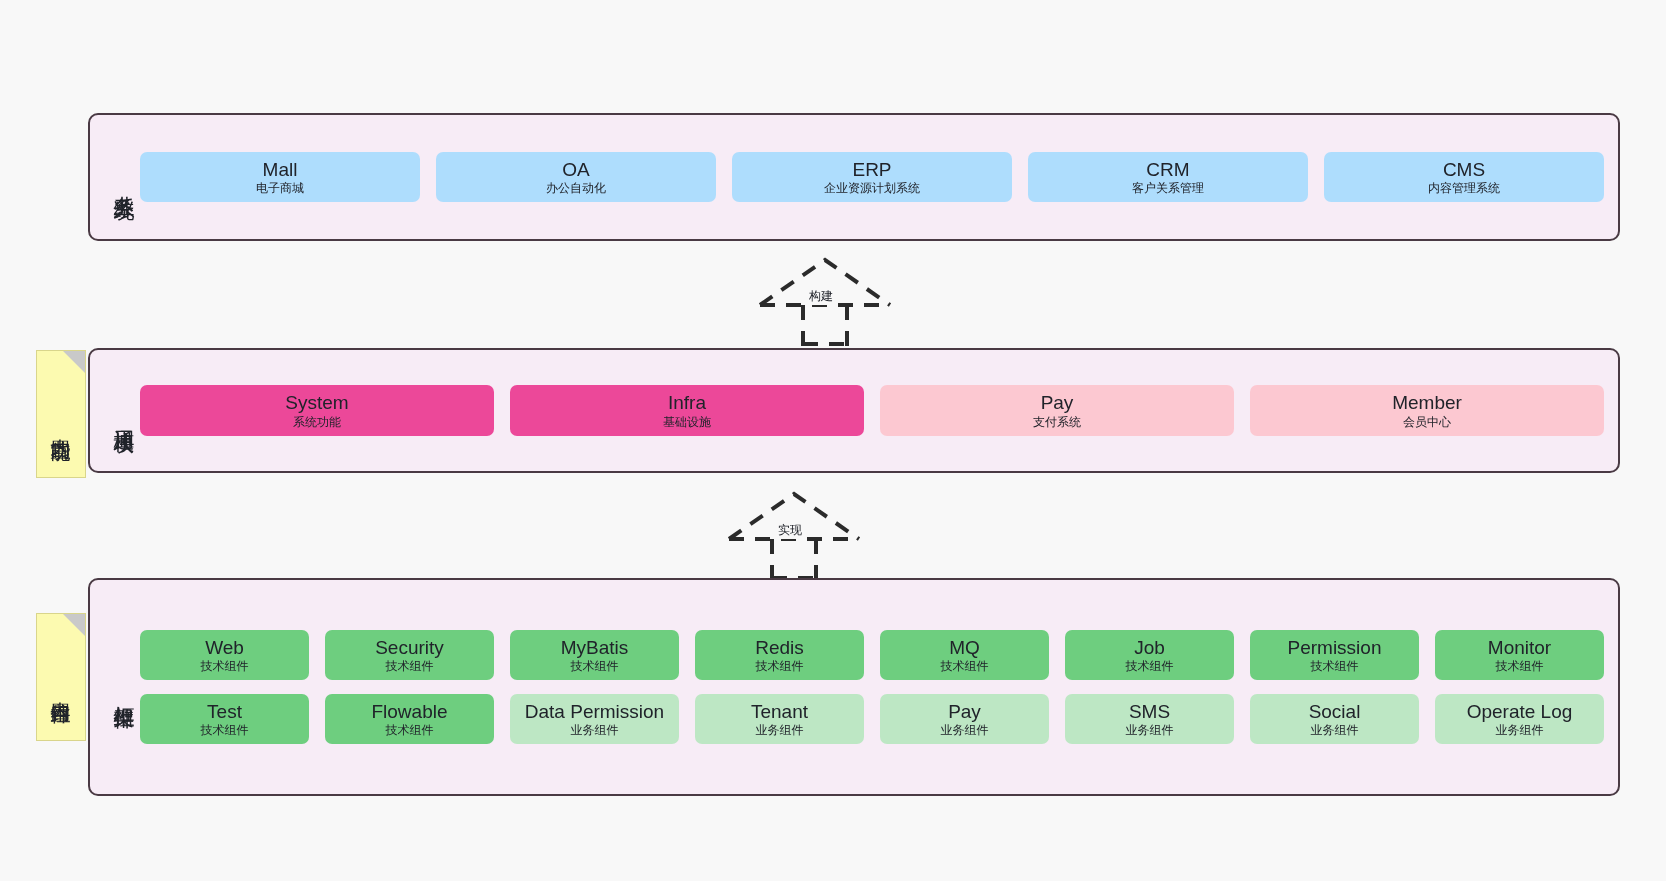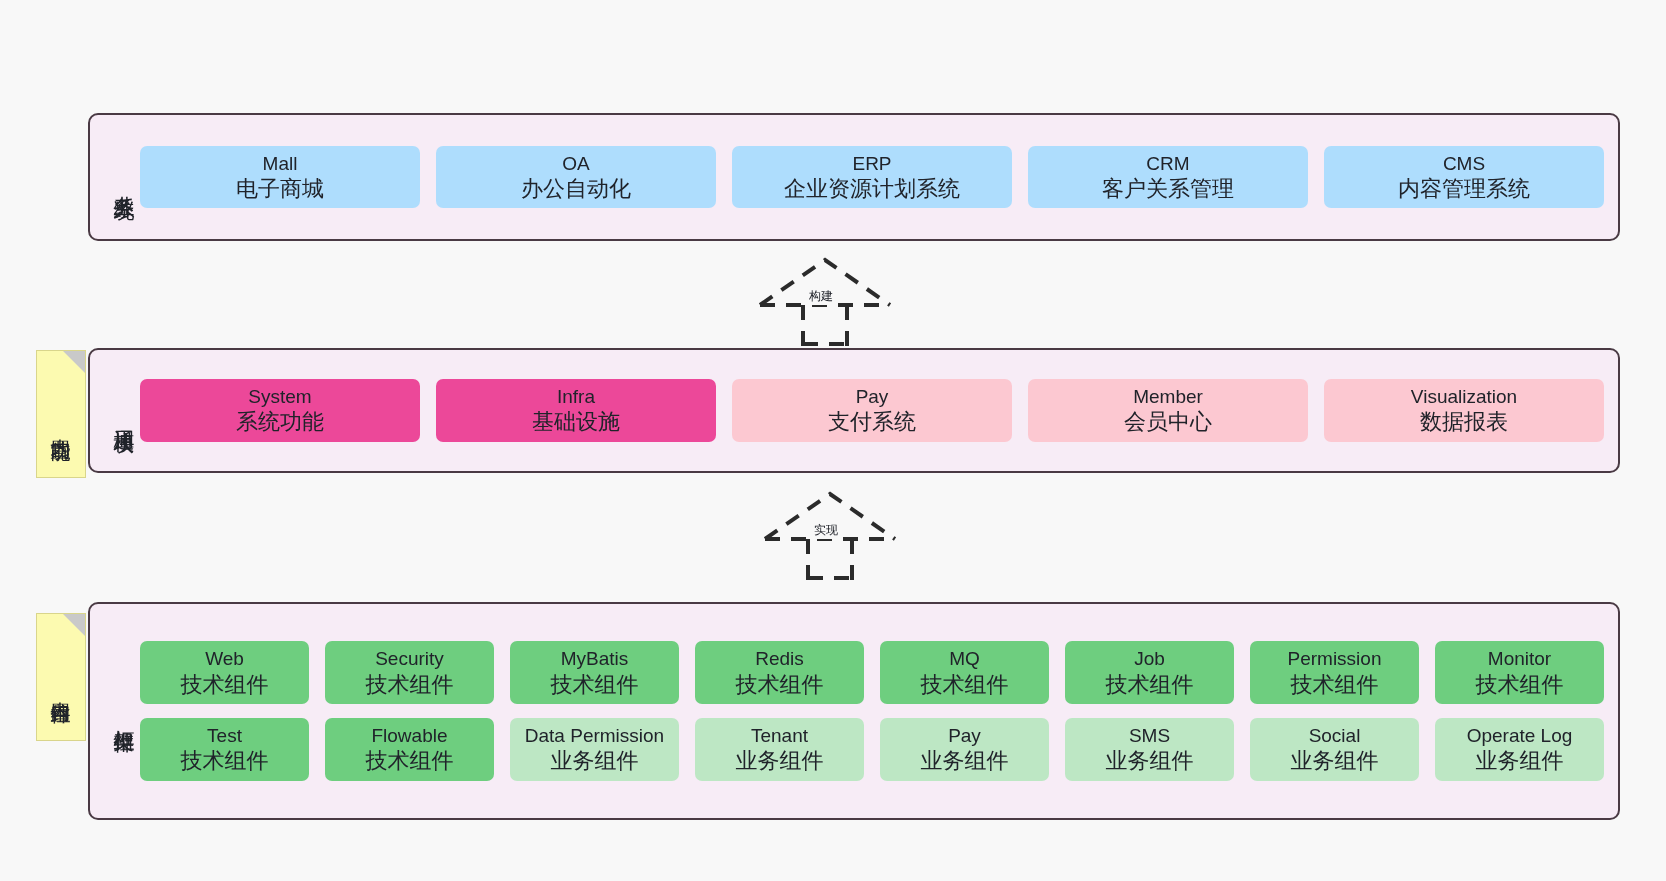--- a/index.html
+++ b/index.html
@@ -75,21 +75,21 @@
     color: #20232a;
     box-sizing: border-box;
     padding: 6px 4px;
   }
   .node .ntitle {
     font-size: 19px;
     line-height: 1.22;
     white-space: normal;
   }
   .node .nsub {
-    font-size: 22px;
+    font-size: 12px;
     line-height: 1.25;
   }
 
   .n-blue      { background: #aeddfd; }
   .n-red       { background: #ec4899; }
   .n-pink      { background: #fcc8d1; }
   .n-green     { background: #6ece7f; }
   .n-lightgreen{ background: #bde7c4; }
 
   
@@ -189,41 +189,37 @@
       <div class="nsub">基础设施</div>
     </div>
     <div class="node n-pink">
       <div class="ntitle">Pay</div>
       <div class="nsub">支付系统</div>
     </div>
     <div class="node n-pink">
       <div class="ntitle">Member</div>
       <div class="nsub">会员中心</div>
     </div>
-    <div class="node n-pink">
-      <div class="ntitle">Visualization</div>
-      <div class="nsub">数据报表</div>
-    </div>
   </div>
 </div>
 
-<div class="connector" style="left:760px; top:486px; width:150px; height:95px;">
+<div class="connector" style="left:724px; top:486px; width:150px; height:95px;">
   <svg width="150" height="95" viewBox="0 0 150 95">
     <path d="M5 53 L70 8 L135 53" fill="none" stroke="#2b2b2b" stroke-width="4" stroke-dasharray="15,11" stroke-linecap="butt"></path>
     <path d="M5 53 L135 53" fill="none" stroke="#2b2b2b" stroke-width="4" stroke-dasharray="15,11"></path>
     <path d="M48 53 L48 95" fill="none" stroke="#2b2b2b" stroke-width="4" stroke-dasharray="15,11"></path>
     <path d="M92 53 L92 95" fill="none" stroke="#2b2b2b" stroke-width="4" stroke-dasharray="15,11"></path>
     <path d="M48 92 L92 92" fill="none" stroke="#2b2b2b" stroke-width="4" stroke-dasharray="15,11"></path>
   </svg>
   <span class="conn-label" style="left:52px; top:36px;">实现</span>
 </div>
 
 <div class="sticky" style="left:36px; top:613px; height:128px;">内置组件</div>
 
-<div class="layer" id="layer-framework" style="left:88px; top:578px; width:1532px; height:218px;margin-top:24px;">
+<div class="layer" id="layer-framework" style="left:88px; top:578px; width:1532px; height:218px;">
   <div class="layer-title">框架组件</div>
   <div class="layer-body two-rows">
 
     <div class="row">
       <div class="node n-green">
         <div class="ntitle">Web</div>
         <div class="nsub">技术组件</div>
       </div>
       <div class="node n-green">
         <div class="ntitle">Security</div>

